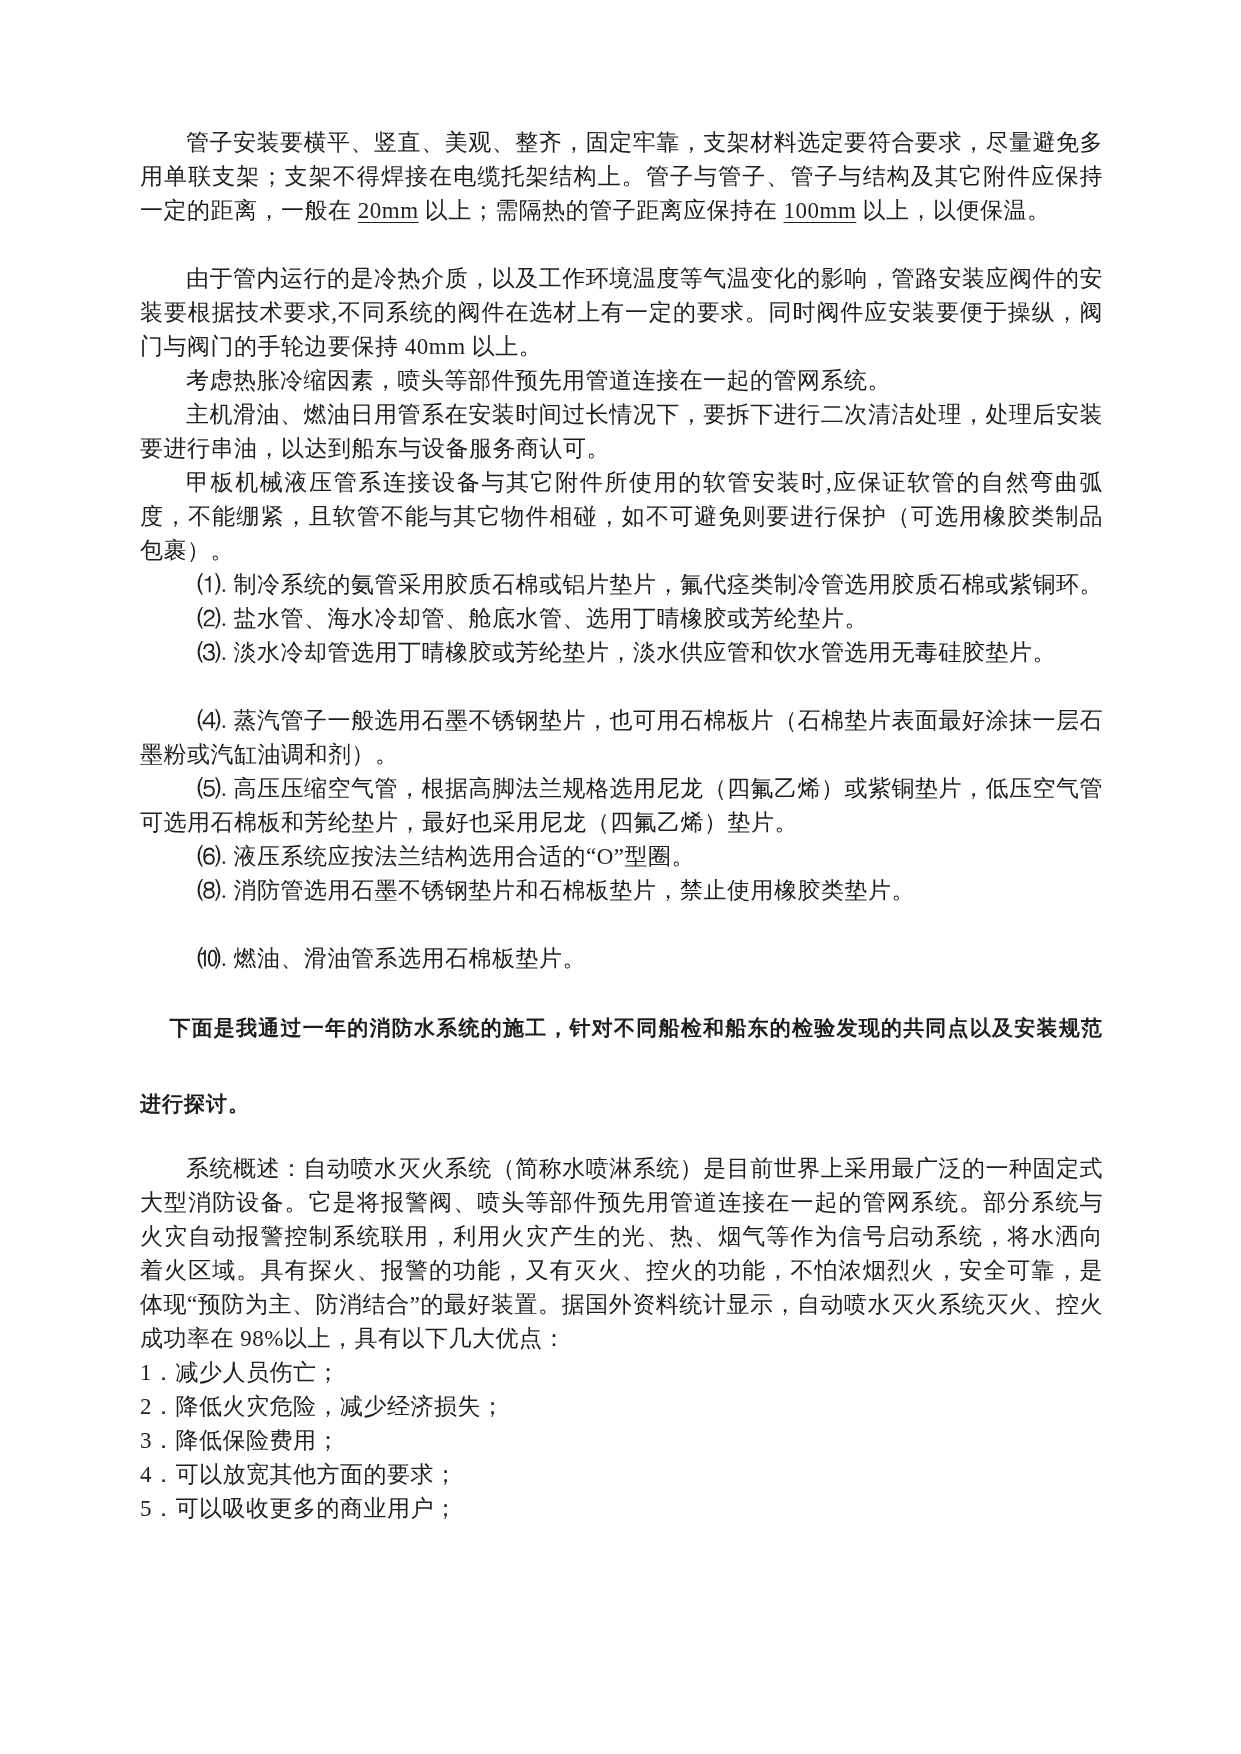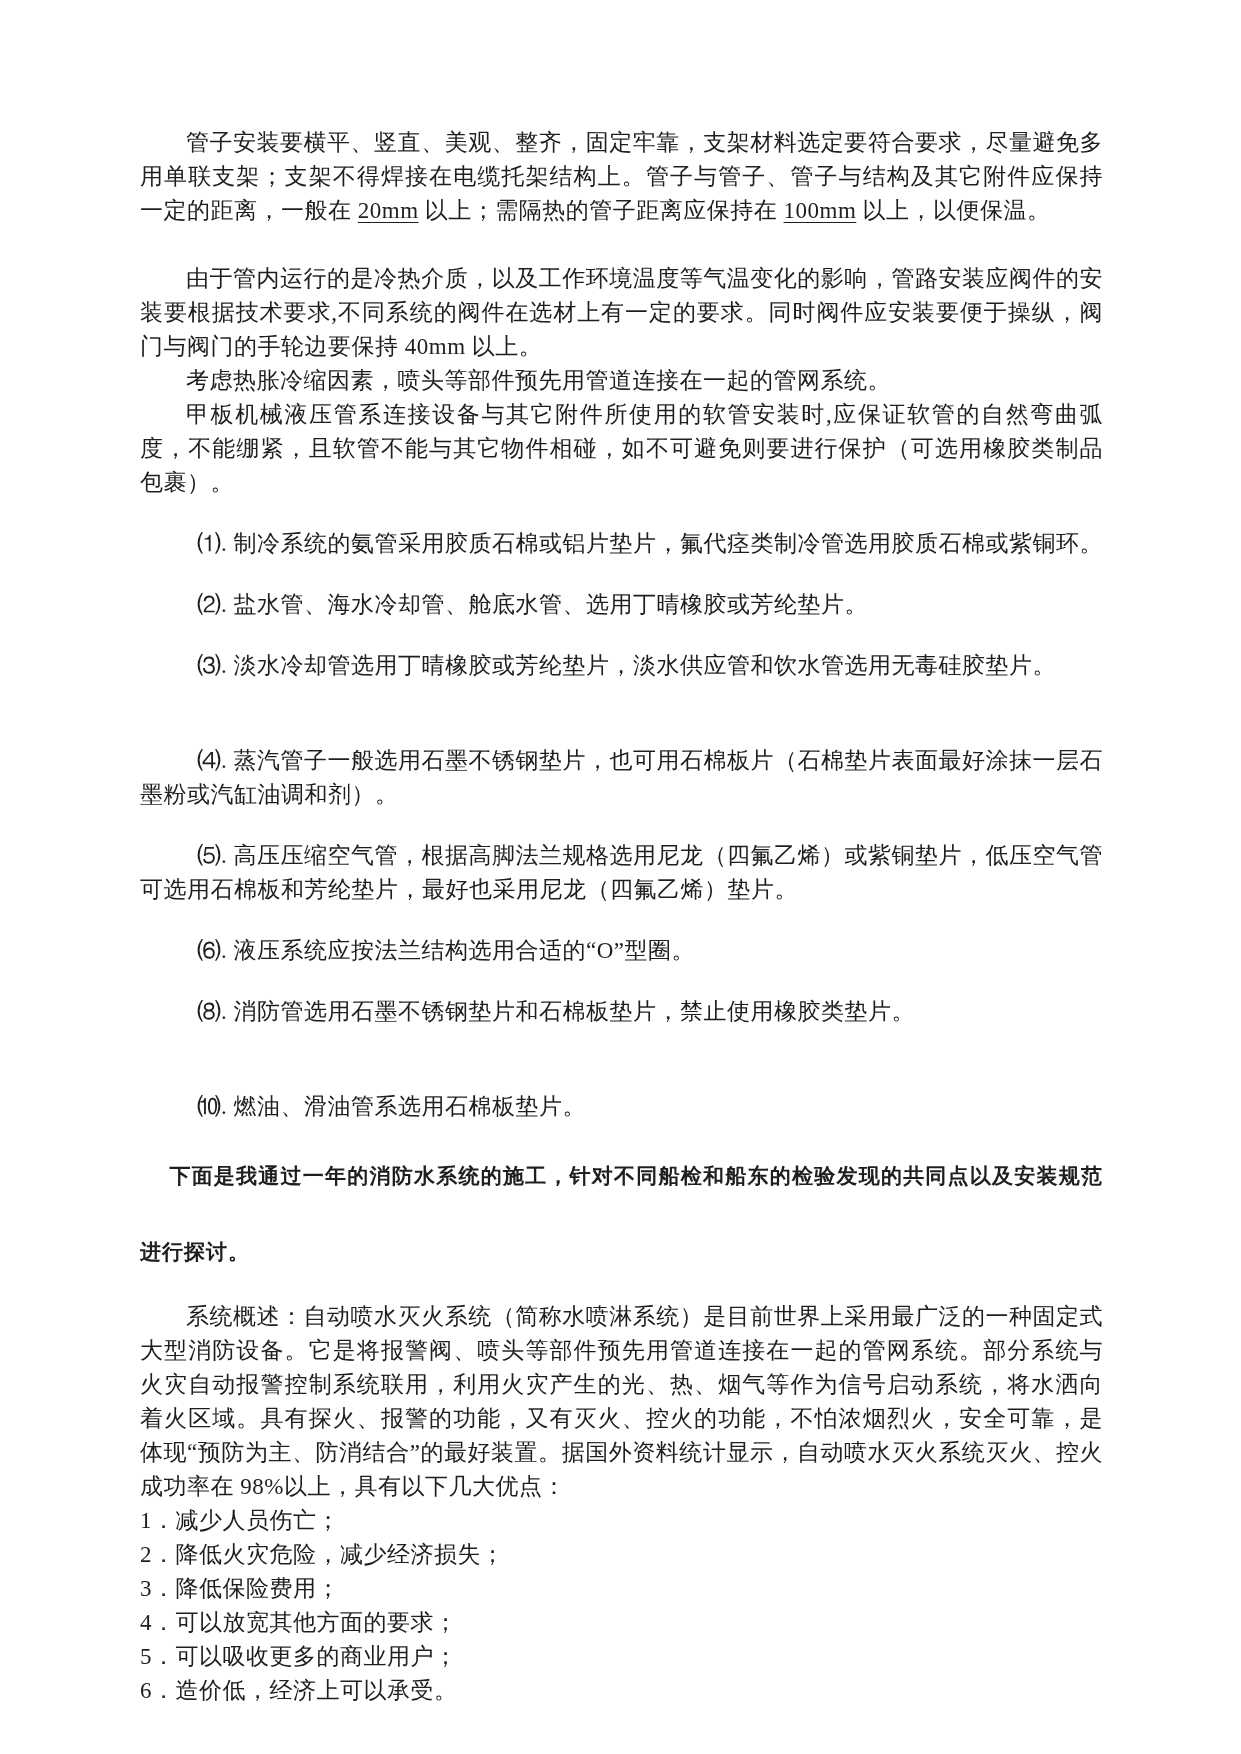--- a/index.html
+++ b/index.html
@@ -23,21 +23,21 @@
   }
   .blk {
     margin: 0;
     font-size: 23px;
     line-height: 34px;
     text-align: justify;
     letter-spacing: 0.5px;
     word-break: break-all;
   }
   .paragraph { text-indent: 2em; }
-  .list-item { text-indent: 2.5em; margin-top: 27px; }
+  .list-item { text-indent: 2.5em; }
   .numbered  { text-indent: 0; }
   .spacer    { height: 34px; }
   .heading {
     font-size: 21px;
     font-weight: bold;
     line-height: 76px;
     letter-spacing: 1px;
     margin: 14px 0 10px 0;
     text-indent: 1.4em;
     text-align: justify;
@@ -50,32 +50,32 @@
   }
 </style>
 </head>
 <body>
 
 <div class="page">
     <p class="blk paragraph"><span>管子安装要横平、竖直、美观、整齐，固定牢靠，支架材料选定要符合要求，尽量避免多用单联支架；支架不得焊接在电缆托架结构上。管子与管子、管子与结构及其它附件应保持一定的距离，一般在 </span><span class="u">20mm</span><span> 以上；需隔热的管子距离应保持在 </span><span class="u">100mm</span><span> 以上，以便保温。</span></p>
     <div class="blk spacer"></div>
     <p class="blk paragraph"><span>由于管内运行的是冷热介质，以及工作环境温度等气温变化的影响，管路安装应阀件的安装要根据技术要求,不同系统的阀件在选材上有一定的要求。同时阀件应安装要便于操纵，阀门与阀门的手轮边要保持 40mm 以上。</span></p>
     <p class="blk paragraph"><span>考虑热胀冷缩因素，喷头等部件预先用管道连接在一起的管网系统。</span></p>
+    <p class="blk paragraph"><span>主机滑油、燃油日用管系在安装时间过长情况下，要拆下进行二次清洁处理，处理后安装要进行串油，以达到船东与设备服务商认可。</span></p>
     <p class="blk paragraph"><span>甲板机械液压管系连接设备与其它附件所使用的软管安装时,应保证软管的自然弯曲弧度，不能绷紧，且软管不能与其它物件相碰，如不可避免则要进行保护（可选用橡胶类制品包裹）。</span></p>
     <p class="blk list-item"><span>⑴. 制冷系统的氨管采用胶质石棉或铝片垫片，氟代痉类制冷管选用胶质石棉或紫铜环。</span></p>
     <p class="blk list-item"><span>⑵. 盐水管、海水冷却管、舱底水管、选用丁晴橡胶或芳纶垫片。</span></p>
     <p class="blk list-item"><span>⑶. 淡水冷却管选用丁晴橡胶或芳纶垫片，淡水供应管和饮水管选用无毒硅胶垫片。</span></p>
     <div class="blk spacer"></div>
     <p class="blk list-item"><span>⑷. 蒸汽管子一般选用石墨不锈钢垫片，也可用石棉板片（石棉垫片表面最好涂抹一层石墨粉或汽缸油调和剂）。</span></p>
     <p class="blk list-item"><span>⑸. 高压压缩空气管，根据高脚法兰规格选用尼龙（四氟乙烯）或紫铜垫片，低压空气管可选用石棉板和芳纶垫片，最好也采用尼龙（四氟乙烯）垫片。</span></p>
     <p class="blk list-item"><span>⑹. 液压系统应按法兰结构选用合适的“O”型圈。</span></p>
     <p class="blk list-item"><span>⑻. 消防管选用石墨不锈钢垫片和石棉板垫片，禁止使用橡胶类垫片。</span></p>
     <div class="blk spacer"></div>
     <p class="blk list-item"><span>⑽. 燃油、滑油管系选用石棉板垫片。</span></p>
     <h2 class="blk heading"><span>下面是我通过一年的消防水系统的施工，针对不同船检和船东的检验发现的共同点以及安装规范进行探讨。</span></h2>
     <p class="blk paragraph"><span>系统概述：自动喷水灭火系统（简称水喷淋系统）是目前世界上采用最广泛的一种固定式大型消防设备。它是将报警阀、喷头等部件预先用管道连接在一起的管网系统。部分系统与火灾自动报警控制系统联用，利用火灾产生的光、热、烟气等作为信号启动系统，将水洒向着火区域。具有探火、报警的功能，又有灭火、控火的功能，不怕浓烟烈火，安全可靠，是体现“预防为主、防消结合”的最好装置。据国外资料统计显示，自动喷水灭火系统灭火、控火成功率在 98%以上，具有以下几大优点：</span></p>
     <p class="blk numbered"><span>1．减少人员伤亡；</span></p>
     <p class="blk numbered"><span>2．降低火灾危险，减少经济损失；</span></p>
     <p class="blk numbered"><span>3．降低保险费用；</span></p>
     <p class="blk numbered"><span>4．可以放宽其他方面的要求；</span></p>
     <p class="blk numbered"><span>5．可以吸收更多的商业用户；</span></p>
-    <p class="blk numbered"><span>6．造价低，经济上可以承受。</span></p>
   </div>
 
 </body></html>

